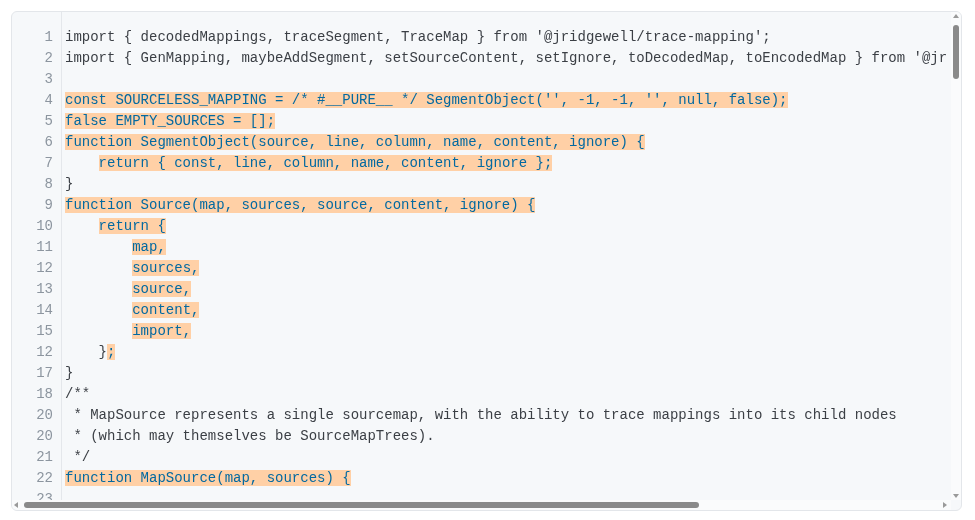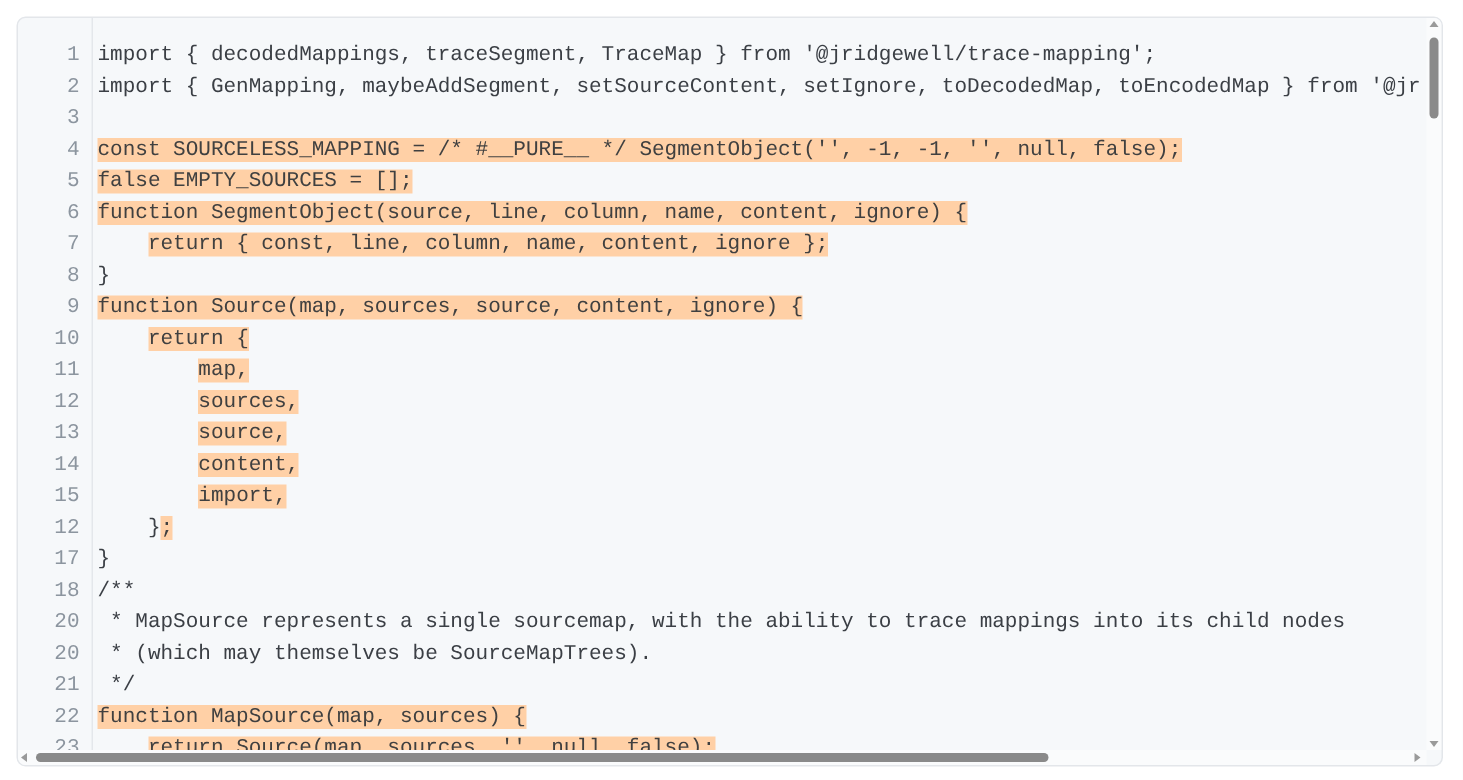--- a/index.html
+++ b/index.html
@@ -13,21 +13,21 @@
     position: absolute; left: 0; top: 0; right: 10px; bottom: 10px; overflow: hidden;
   }
   .gutter-divider {
     position: absolute; left: 49px; top: 0; bottom: 0; width: 1px; background: #e4e7eb;
   }
   .lines { position: absolute; left: 0; top: 15px; }
   .line { position: relative; height: 21px; line-height: 21px; white-space: pre;
     font-family: "Liberation Mono", "DejaVu Sans Mono", monospace; font-size: 14px; }
   .ln { position: absolute; left: 0; width: 41px; text-align: right; color: #8c959f; }
   .code { position: absolute; left: 53px; color: #3b3f45; }
-  .hl { background: #ffd0a6; color: #404040; }
+  .hl { background: #ffd0a6; color: #0369a1; }
   .vscroll { position: absolute; right: 0; top: 0; width: 10px; bottom: 10px; background: #fafbfc; }
   .vscroll .thumb { position: absolute; left: 2px; width: 6px; top: 13px; height: 54px; background: #8a8a8a; border-radius: 3px; }
   .vscroll .arrow-up { position: absolute; left: 2px; top: 2px; width: 0; height: 0;
     border-left: 3px solid transparent; border-right: 3px solid transparent; border-bottom: 4px solid #9a9a9a; }
   .vscroll .arrow-down { position: absolute; left: 2px; bottom: 2px; width: 0; height: 0;
     border-left: 3px solid transparent; border-right: 3px solid transparent; border-top: 4px solid #9a9a9a; }
   .hscroll { position: absolute; left: 0; right: 10px; bottom: 0; height: 10px; background: #fafbfc; }
   .hscroll .thumb { position: absolute; top: 2px; height: 6px; left: 12px; width: 675px; background: #8a8a8a; border-radius: 3px; }
   .hscroll .arrow-left { position: absolute; left: 2px; top: 2px; width: 0; height: 0;
     border-top: 3px solid transparent; border-bottom: 3px solid transparent; border-right: 4px solid #9a9a9a; }
@@ -56,21 +56,21 @@
         <div class="line"><span class="ln">13</span><span class="code"><span>        </span><span class="hl">source,</span><span></span></span></div>
         <div class="line"><span class="ln">14</span><span class="code"><span>        </span><span class="hl">content,</span><span></span></span></div>
         <div class="line"><span class="ln">15</span><span class="code"><span>        </span><span class="hl">import,</span><span></span></span></div>
         <div class="line"><span class="ln">12</span><span class="code"><span>    }</span><span class="hl">;</span><span></span></span></div>
         <div class="line"><span class="ln">17</span><span class="code"><span></span><span class="hl"></span><span>}</span></span></div>
         <div class="line"><span class="ln">18</span><span class="code"><span></span><span class="hl"></span><span>/**</span></span></div>
         <div class="line"><span class="ln">20</span><span class="code"><span></span><span class="hl"></span><span> * MapSource represents a single sourcemap, with the ability to trace mappings into its child nodes</span></span></div>
         <div class="line"><span class="ln">20</span><span class="code"><span></span><span class="hl"></span><span> * (which may themselves be SourceMapTrees).</span></span></div>
         <div class="line"><span class="ln">21</span><span class="code"><span></span><span class="hl"></span><span> */</span></span></div>
         <div class="line"><span class="ln">22</span><span class="code"><span></span><span class="hl">function MapSource(map, sources) {</span><span></span></span></div>
-        <div class="line"><span class="ln">23</span><span class="code"><span>    </span><span class="hl">return Source(map, sources, '', null, false);</span><span></span></span></div>
+        <div class="line"><span class="ln">23</span><span class="code"><span>    </span><span></span></span></div>
       </div>
   </div>
   <div class="vscroll">
     <div class="arrow-up"></div>
     <div class="thumb"></div>
     <div class="arrow-down"></div>
   </div>
   <div class="hscroll">
     <div class="arrow-left"></div>
     <div class="thumb"></div>

